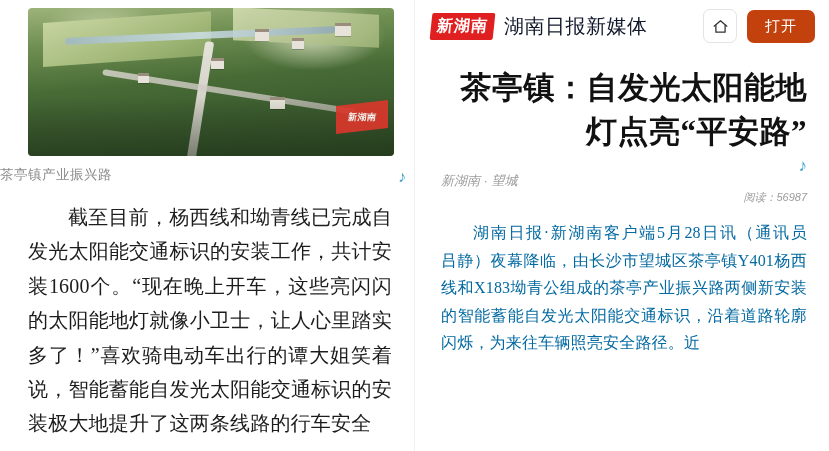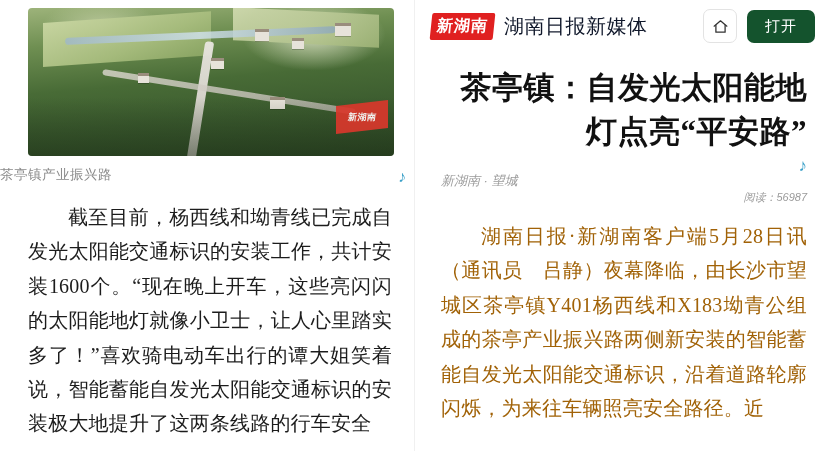--- a/index.html
+++ b/index.html
@@ -196,21 +196,21 @@
     width: 32px;
     height: 32px;
     border: 1px solid #e3e3e3;
     border-radius: 7px;
     display: flex;
     align-items: center;
     justify-content: center;
     background: #fff;
   }
   .open-btn {
-    background: #14532d;
+    background: #c2410c;
     color: #fff;
     border: none;
     border-radius: 7px;
     font-size: 15px;
     padding: 7px 18px;
     letter-spacing: 1px;
     cursor: pointer;
     font-family: "Liberation Sans", sans-serif;
   }
   .headline {
@@ -243,23 +243,23 @@
   }
   .note-right {
     position: absolute;
     right: 22px;
     top: 156px;
     color: #3aa0c8;
     font-size: 17px;
   }
   .right-body {
     margin: 14px 22px 0 26px;
-    font-size: 20px;
+    font-size: 16px;
     line-height: 1.72;
-    color: #a16207;
+    color: #0369a1;
     text-align: justify;
     letter-spacing: .2px;
     font-family: "Liberation Serif", serif;
   }
   .right-body .indent { text-indent: 2em; }
 </style>
 </head>
 <body>
 
 <div class="page">

